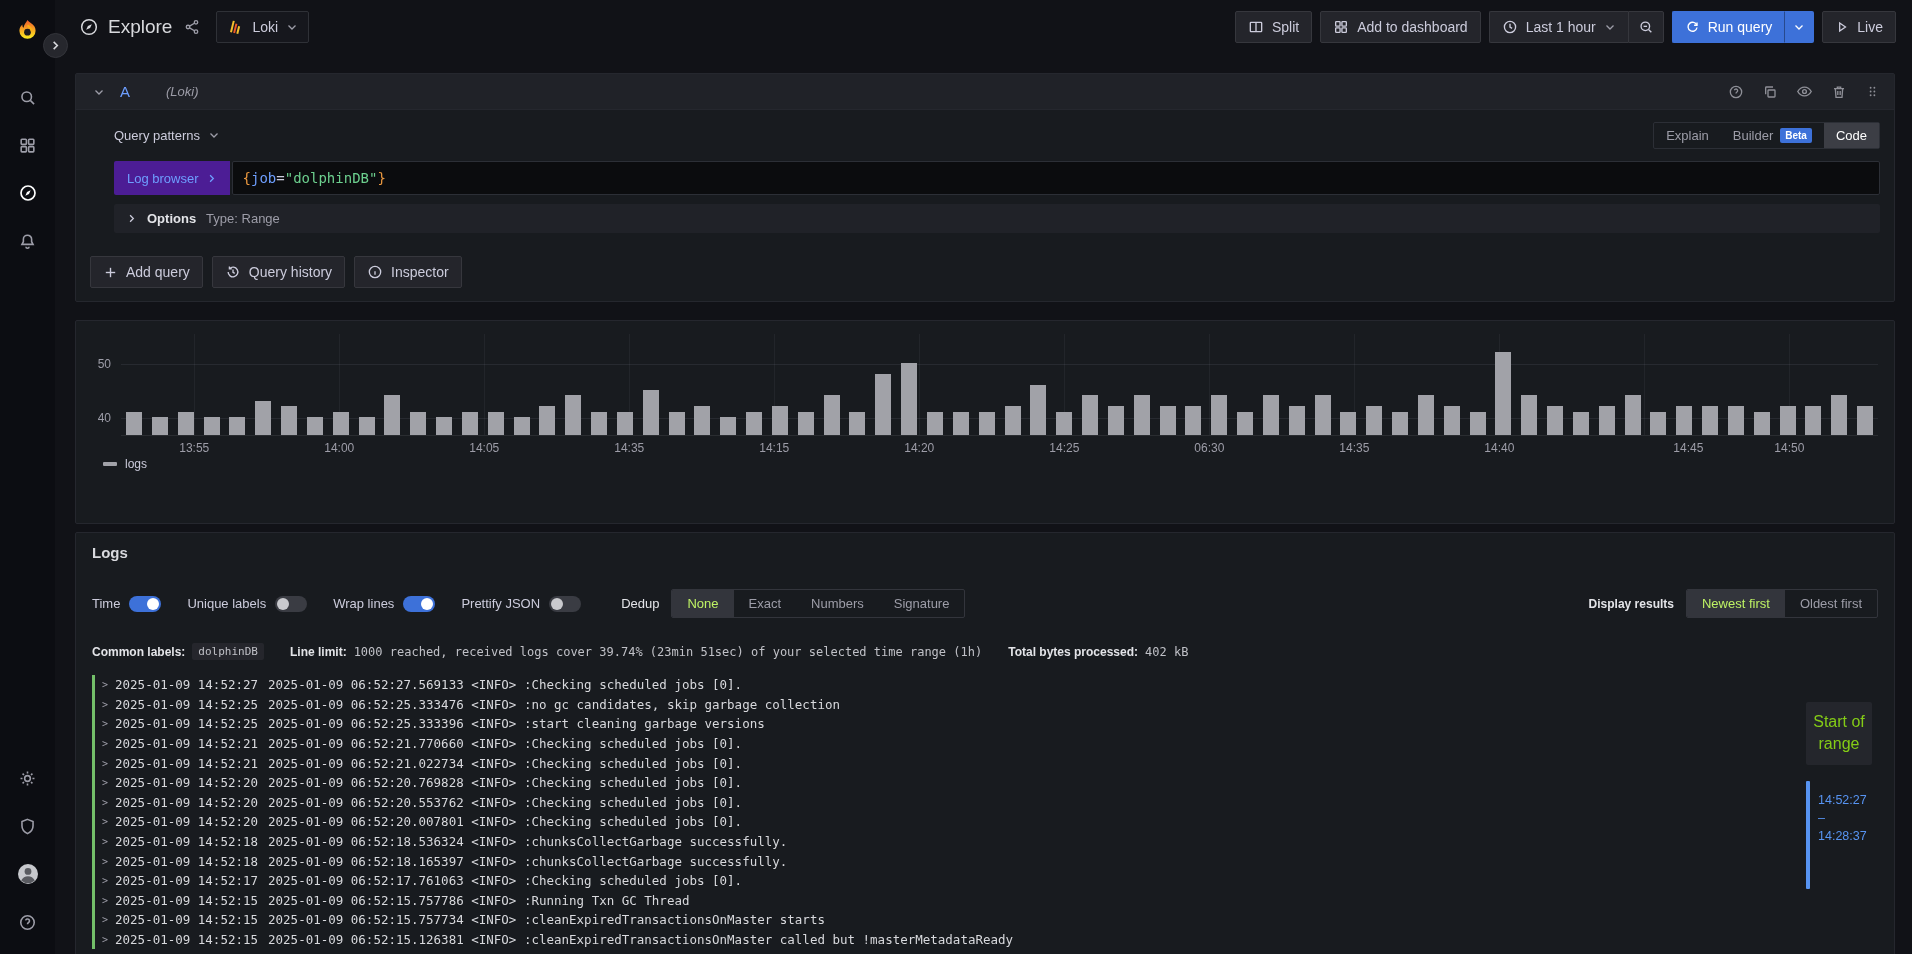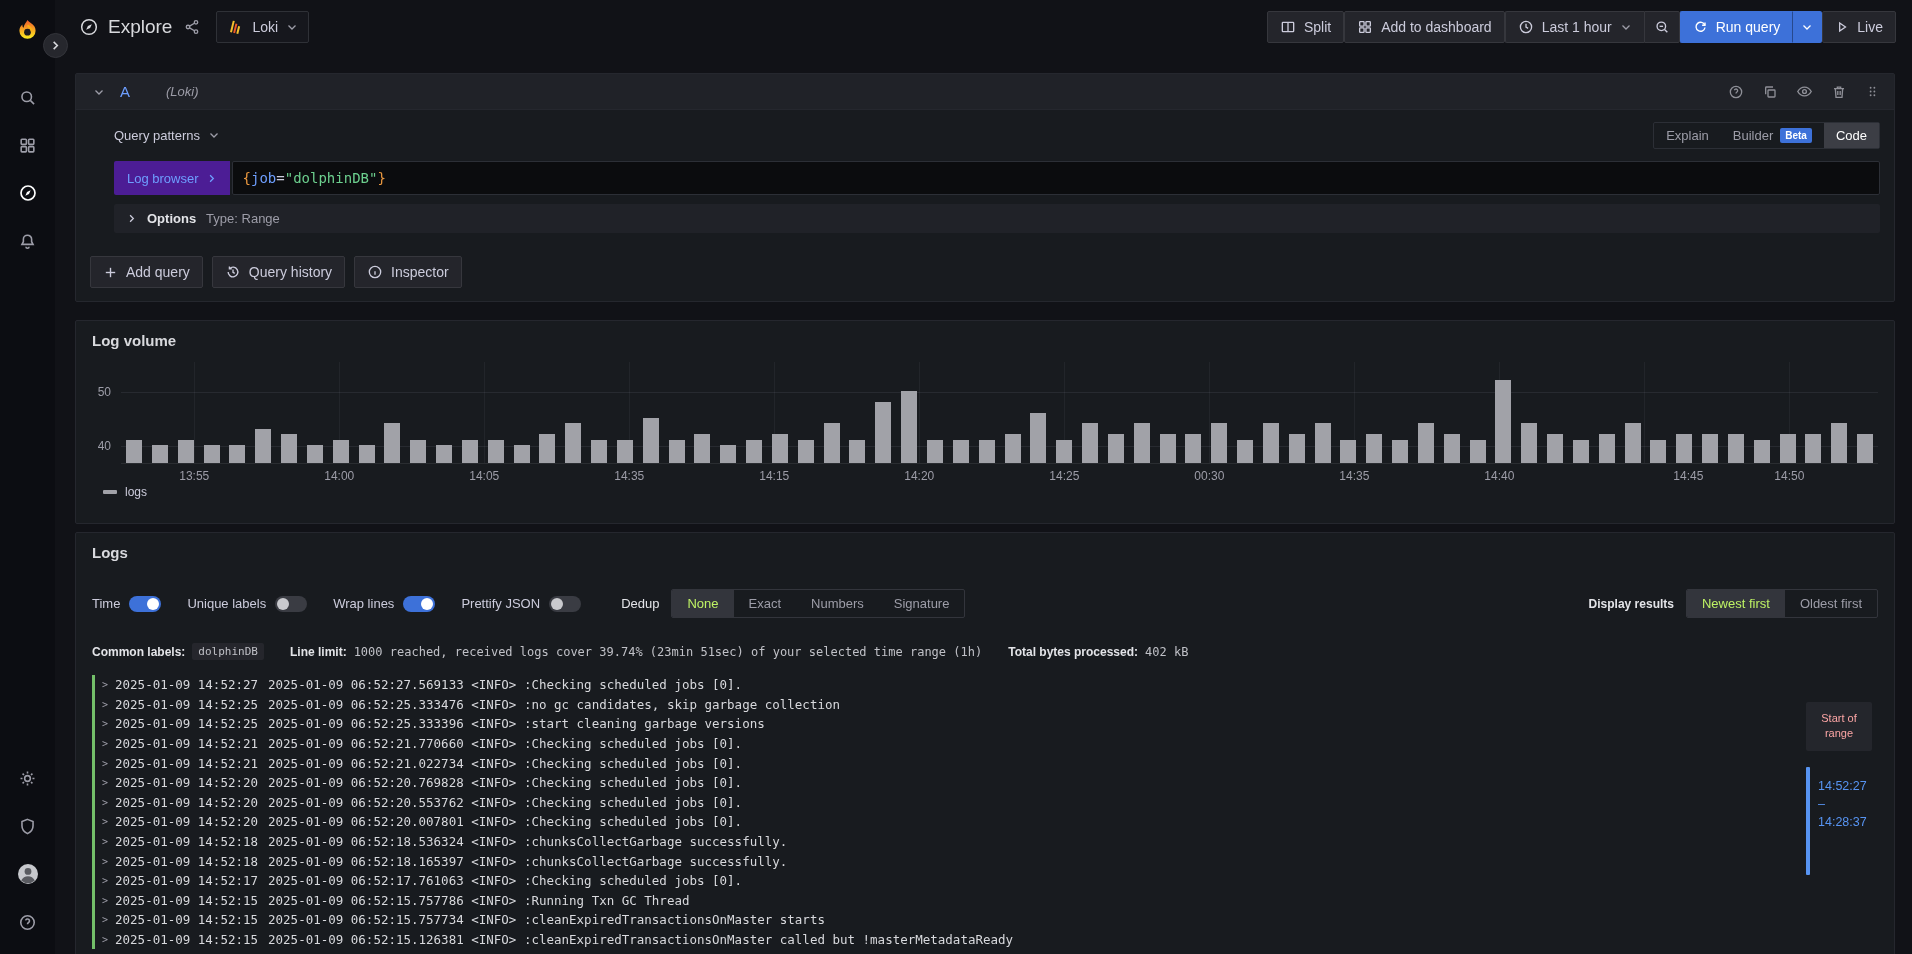--- a/index.html
+++ b/index.html
@@ -19,21 +19,21 @@
   .expand-btn { position:fixed; left:43px; top:33px; width:25px; height:25px; border-radius:50%;
     background:#26272d; border:1px solid #34353b; color:#d8d9dd; display:flex; align-items:center;
     justify-content:center; z-index:40; cursor:pointer; }
 
   
   .topbar { margin-left:55px; height:54px; display:flex; align-items:center; padding:0 16px 0 24px; }
   .app-title { display:flex; align-items:center; gap:9px; color:#d8d9dd; font-size:19px; font-weight:500; }
   .share-ic { margin-left:12px; color:#9d9da8; cursor:pointer; }
   .ds-picker { margin-left:16px; height:32px; display:flex; align-items:center; gap:8px; padding:0 10px;
     background:#16171d; border:1px solid #2f3137; border-radius:2px; cursor:pointer; font-size:14px; }
-  .topbar-right { margin-left:auto; display:flex; align-items:center; }
+  .topbar-right { margin-left:auto; display:flex; align-items:center; gap:8px; }
   .btn { height:32px; display:flex; align-items:center; gap:8px; padding:0 12px; border-radius:2px;
     background:#24252b; border:1px solid #36373d; color:#ccccdc; font-size:14px; font-weight:500;
     cursor:pointer; white-space:nowrap; }
   .btn .ic { color:#ccccdc; }
   .btn-group { display:flex; align-items:stretch; }
   .btn-group .btn { border-radius:0; }
   .btn-group .btn:first-child { border-radius:2px 0 0 2px; border-right:none; }
   .btn-group .btn:last-child { border-radius:0 2px 2px 0; }
   .btn-primary { background:#3d71d9; border:1px solid #3d71d9; color:#fff; }
   .btn-primary.seg-right { border-left:1px solid rgba(0,0,0,.35); padding:0 8px; }
@@ -109,21 +109,21 @@
   .meta-gap { width:26px; }
 
   .log-rows { margin:15px 130px 0 16px; }
   .log-row { display:flex; align-items:center; height:19.6px; cursor:pointer; }
   .log-bar { width:3px; align-self:stretch; background:#73bf69; margin-right:7px; }
   .log-chev { color:#9d9da8; font-size:10px; margin-right:7px; cursor:pointer; }
   .log-time { font-size:12.5px; color:#d8d9dd; white-space:pre; }
   .log-line { font-size:12.5px; color:#d8d9dd; margin-left:10px; white-space:pre; }
 
   .range-nav { position:absolute; top:169px; right:22px; width:66px; }
-  .range-start { background:#24262c; border-radius:2px; color:#fca5a5; font-size:11px; line-height:1.4;
+  .range-start { background:#24262c; border-radius:2px; color:#84cc16; font-size:16px; line-height:1.4;
     text-align:center; padding:9px 4px; cursor:pointer; }
   .range-track { margin-top:16px; display:flex; gap:8px; }
   .range-line { width:4px; height:108px; background:#5794f2; border-radius:1px; cursor:pointer; }
   .range-times { display:flex; flex-direction:column; gap:4px; padding-top:12px; color:#5794f2; font-size:12.5px; }
 </style>
 </head>
 <body>
 
 <nav class="sidebar">
   <div class="side-logo side-icon" style="height:40px">
@@ -397,21 +397,20 @@
           <circle cx="12" cy="12" r="8.5"></circle>
             <line x1="12" y1="11" x2="12" y2="16.3"></line>
             <line x1="12" y1="7.8" x2="12" y2="8"></line>
         </svg>
         <span>Inspector</span>
       </button>
     </div>
   </section>
 
   <section class="panel vol-panel">
-    <div class="panel-title">Log volume</div>
     <div class="chart-wrap">
       <div class="plot" id="plot">
           <div class="hgrid" style="top: 30px;"></div>
           <div class="ylab" style="top: 30px;">50</div>
           <div class="hgrid" style="top: 84px;"></div>
           <div class="ylab" style="top: 84px;">40</div>
           <div class="vgrid" style="left: 4.17%;"></div>
           <div class="vgrid" style="left: 12.423%;"></div>
           <div class="vgrid" style="left: 20.676%;"></div>
           <div class="vgrid" style="left: 28.929%;"></div>
@@ -493,21 +492,21 @@
           <div class="bar" style="left: calc(98.5294% + 5px); height: 28.8px; background: rgb(161, 162, 168);"></div>
         </div>
       <div class="xticks" id="xticks">
           <div class="xtick" style="left: 4.17%;">13:55</div>
           <div class="xtick" style="left: 12.423%;">14:00</div>
           <div class="xtick" style="left: 20.676%;">14:05</div>
           <div class="xtick" style="left: 28.929%;">14:35</div>
           <div class="xtick" style="left: 37.182%;">14:15</div>
           <div class="xtick" style="left: 45.435%;">14:20</div>
           <div class="xtick" style="left: 53.688%;">14:25</div>
-          <div class="xtick" style="left: 61.941%;">00:30</div>
+          <div class="xtick" style="left: 61.941%;">06:30</div>
           <div class="xtick" style="left: 70.194%;">14:35</div>
           <div class="xtick" style="left: 78.447%;">14:40</div>
           <div class="xtick" style="left: 86.7%; margin-left: 44px;">14:45</div>
           <div class="xtick" style="left: 94.953%;">14:50</div>
         </div>
       <div class="legend">
         <span class="legend-dash"></span>
         <span class="legend-label">logs</span>
       </div>
     </div>

